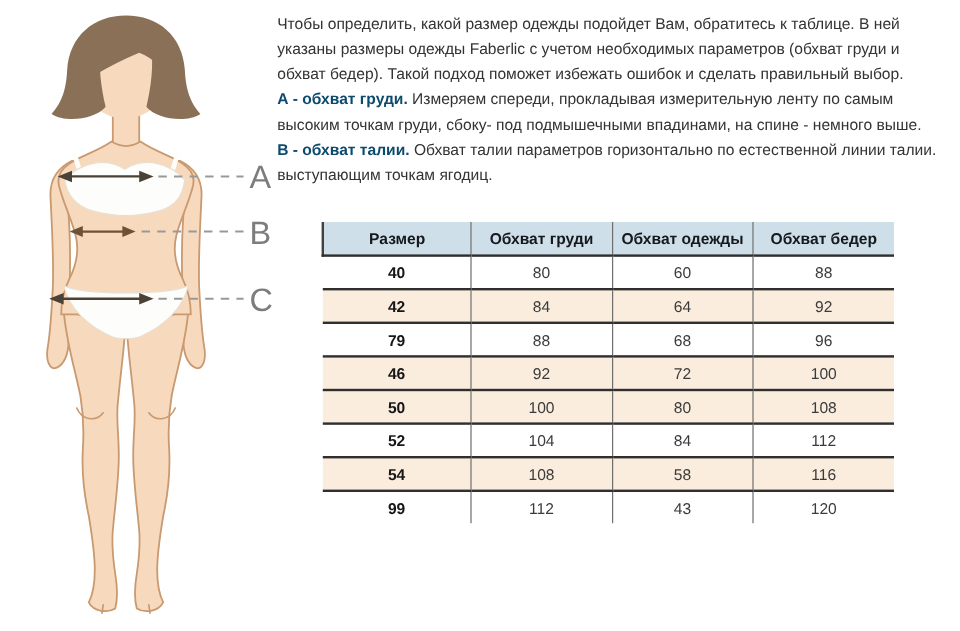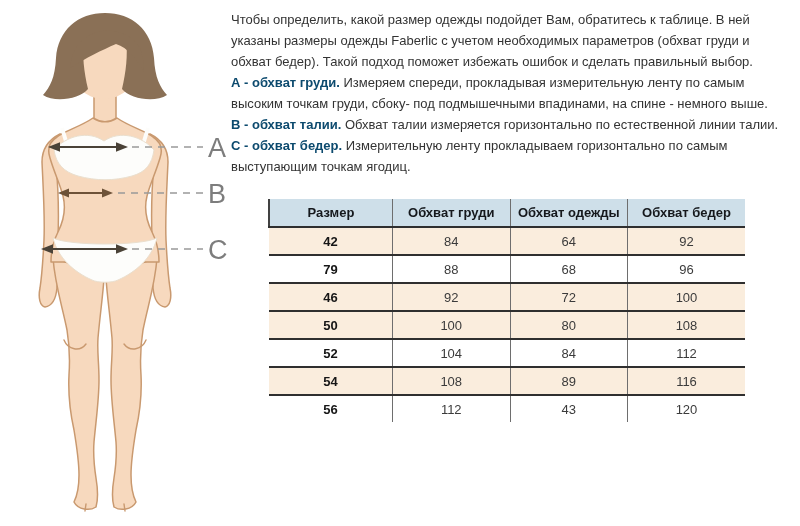--- a/index.html
+++ b/index.html
@@ -20,21 +20,21 @@
   .dash-line{stroke:var(--dash);stroke-width:1.7;stroke-dasharray:7 6;}
   .measure-label{fill:var(--label);font-size:27px;font-family:"Liberation Sans",sans-serif;}
 
   
   .text-block{position:absolute;left:231px;top:9px;width:566px;
               color:var(--text);font-size:13px;line-height:21px;}
   .text-block .line{white-space:nowrap;}
   .text-block b{color:#0c4a6e;}
 
   
-  .size-table{position:absolute;left:268px;top:199px;width:477px;
+  .size-table{position:absolute;left:268px;top:185px;width:477px;
               border-collapse:collapse;table-layout:fixed;font-size:13px;
               color:var(--cell-text);}
   .size-table th{background:var(--header-bg);color:var(--header-text);
                  font-weight:bold;height:25px;vertical-align:middle;
                  border-bottom:2px solid var(--border-dark);}
   .size-table th:first-child{width:120px;border-left:2px solid #414141;}
   .size-table th+th,.size-table td+td{border-left:1px solid var(--border-gray);}
   .size-table td{text-align:center;height:24px;vertical-align:middle;
                  border-bottom:2px solid var(--border-dark);background:var(--row-bg);}
   .size-table tr.alt td{background:var(--alt-row-bg);}
@@ -147,35 +147,40 @@
     <text class="measure-label" x="208" y="203">B</text>
     <text class="measure-label" x="208" y="259">C</text>
   </svg>
 
   <div class="text-block">
       <div class="line"><span>Чтобы определить, какой размер одежды подойдет Вам, обратитесь к таблице. В ней</span></div>
       <div class="line"><span>указаны размеры одежды Faberlic с учетом необходимых параметров (обхват груди и</span></div>
       <div class="line"><span>обхват бедер). Такой подход поможет избежать ошибок и сделать правильный выбор.</span></div>
       <div class="line"><b>А - обхват груди.</b><span> Измеряем спереди, прокладывая измерительную ленту по самым</span></div>
       <div class="line"><span>высоким точкам груди, сбоку- под подмышечными впадинами, на спине - немного выше.</span></div>
-      <div class="line"><b>В - обхват талии.</b><span> Обхват талии измеряется горизонтально по естественной линии талии.</span></div>
-      <div class="line"><b>С - обхват бедер.</b><span> Измерительную ленту прокладываем горизонтально по самым</span></div>
+      <div class="line"><b>В - обхват талии.</b><span> Обхват талии параметров горизонтально по естественной линии талии.</span></div>
       <div class="line"><span>выступающим точкам ягодиц.</span></div>
     </div>
 
   <table class="size-table">
     <thead>
       <tr>
         <th>Размер</th>
         <th>Обхват груди</th>
         <th>Обхват одежды</th>
         <th>Обхват бедер</th>
       </tr>
     </thead>
     <tbody>
+        <tr>
+          <td class="size-col">40</td>
+          <td>80</td>
+          <td>60</td>
+          <td>88</td>
+        </tr>
         <tr class="alt">
           <td class="size-col">42</td>
           <td>84</td>
           <td>64</td>
           <td>92</td>
         </tr>
         <tr>
           <td class="size-col">79</td>
           <td>88</td>
           <td>68</td>
@@ -195,25 +200,25 @@
         </tr>
         <tr>
           <td class="size-col">52</td>
           <td>104</td>
           <td>84</td>
           <td>112</td>
         </tr>
         <tr class="alt">
           <td class="size-col">54</td>
           <td>108</td>
-          <td>89</td>
+          <td>58</td>
           <td>116</td>
         </tr>
         <tr>
-          <td class="size-col">56</td>
+          <td class="size-col">99</td>
           <td>112</td>
           <td>43</td>
           <td>120</td>
         </tr>
       </tbody>
   </table>
 
 </div>
 
 </body></html>

